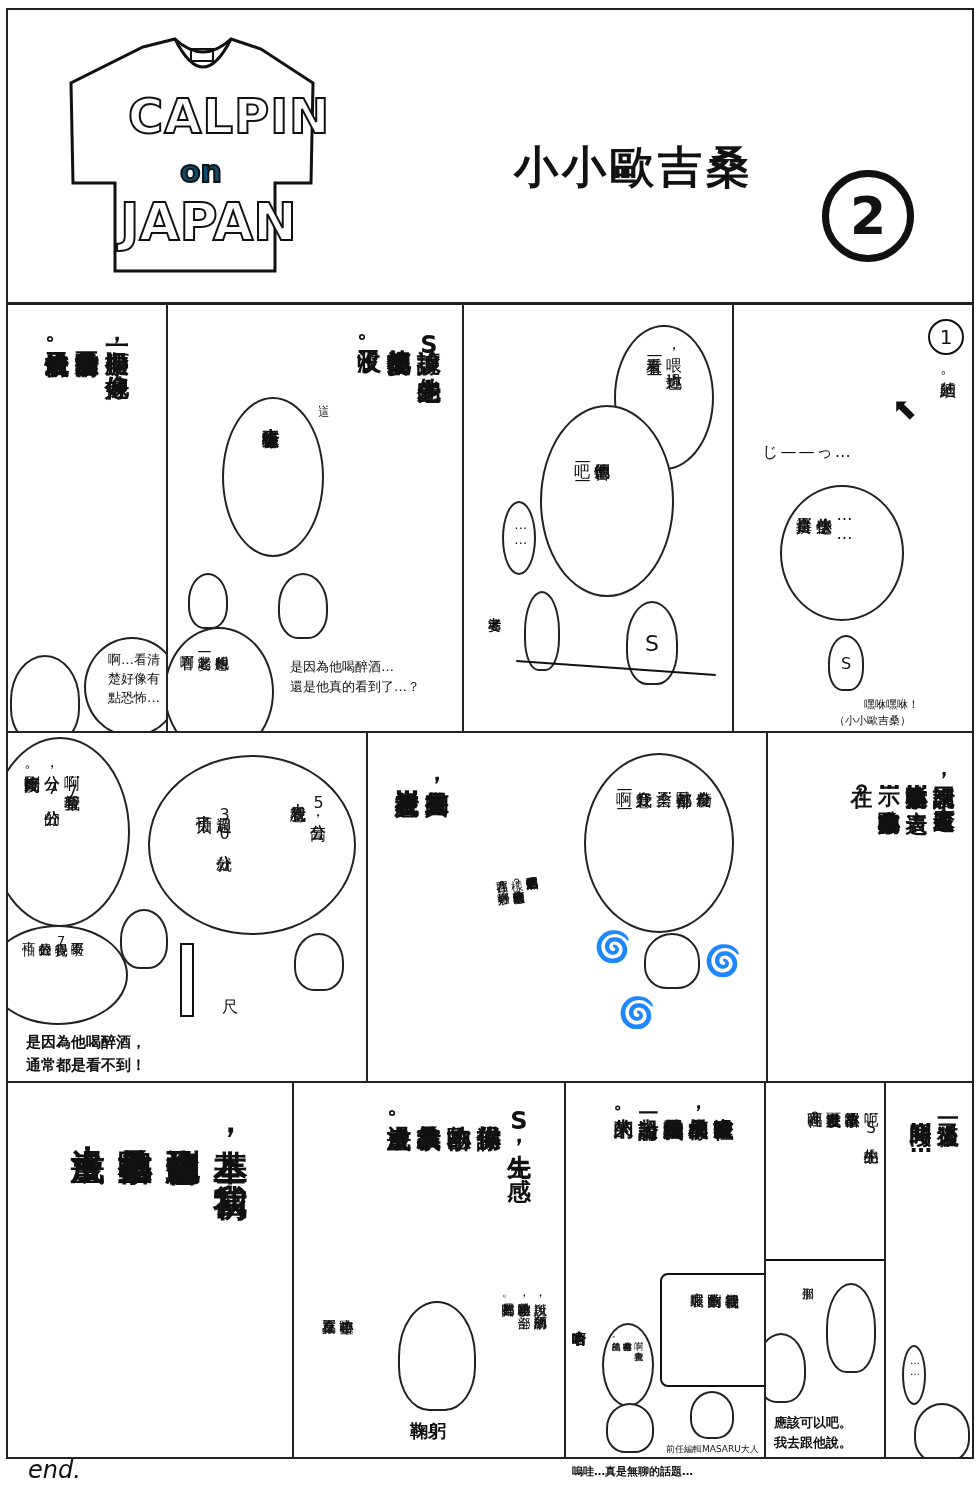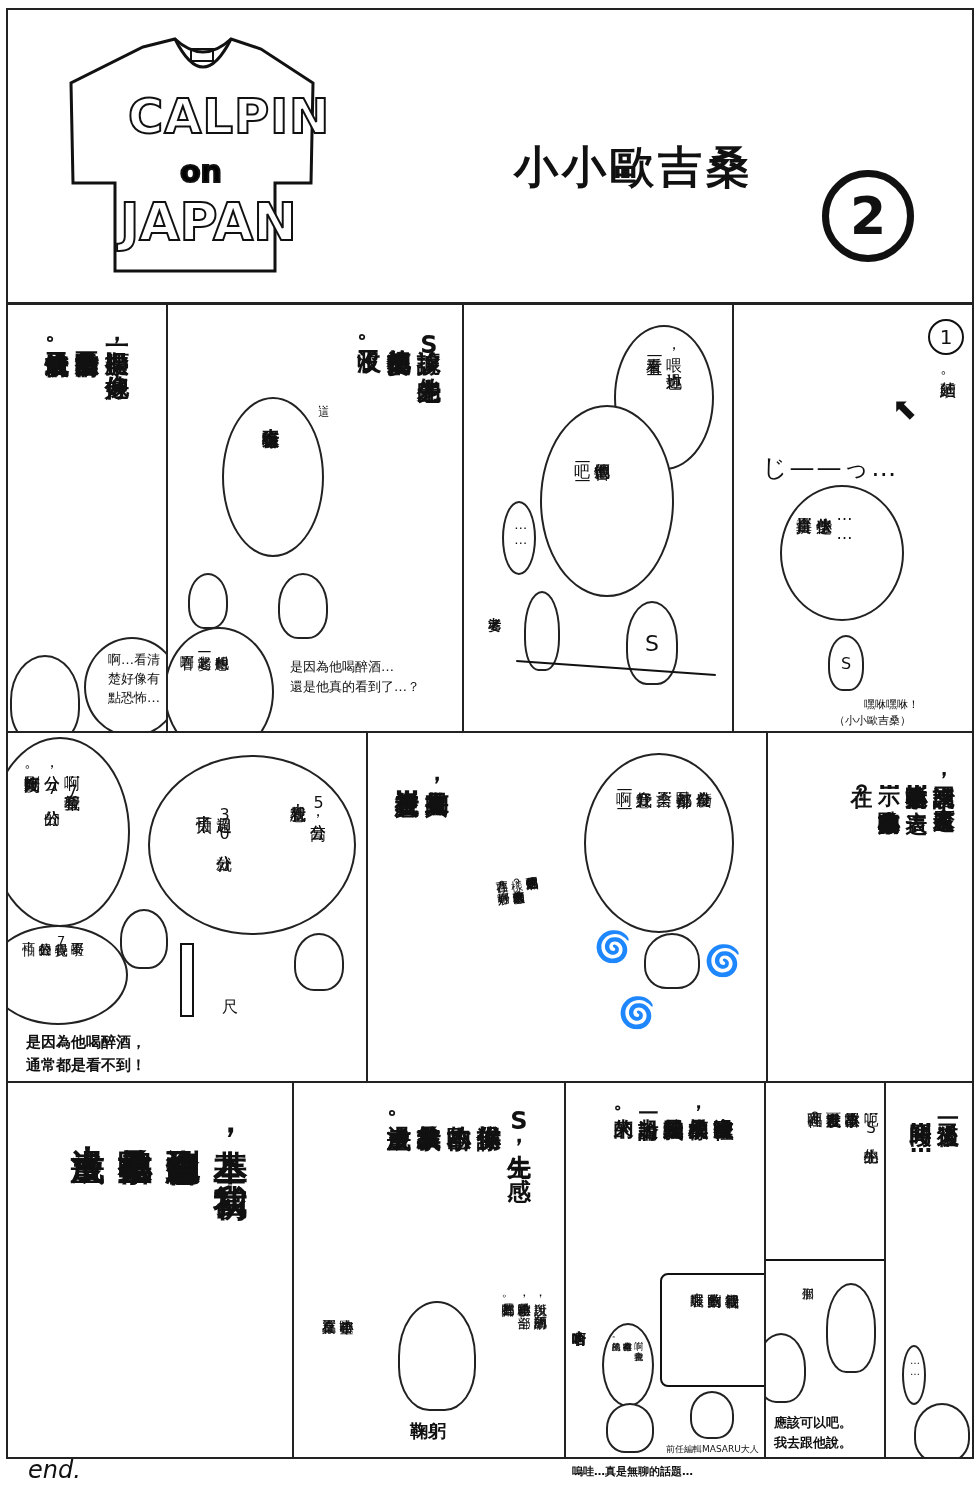--- a/index.html
+++ b/index.html
@@ -16,21 +16,21 @@
 <body>
 
 <div class="panel" style="left:6px;top:8px;width:968px;height:296px;">
 
   <svg style="position:absolute;left:55px;top:25px;" width="300" height="240" viewBox="0 0 300 240">
     <path d="M80 12 L112 4 Q140 30 168 4 L198 14 L250 48 L248 148 L212 148 L212 236 L52 236 L52 148 L10 148 L8 48 Z" fill="#fff" stroke="#111" stroke-width="3"></path>
     <path d="M112 4 Q140 60 168 4" fill="none" stroke="#111" stroke-width="3"></path>
     <rect x="128" y="14" width="22" height="12" fill="none" stroke="#111" stroke-width="2"></rect>
   </svg>
   <div class="h" style="left:120px;top:78px;font-size:48px;font-weight:bold;color:#fff;-webkit-text-stroke:2px #111;letter-spacing:1px;">CALPIN</div>
-  <div class="h" style="left:172px;top:144px;font-size:30px;font-weight:bold;color:#000000;-webkit-text-stroke:2px #111;">on</div>
+  <div class="h" style="left:172px;top:144px;font-size:30px;font-weight:bold;color:#0c4a6e;-webkit-text-stroke:2px #111;">on</div>
   <div class="h bold" style="left:506px;top:128px;font-size:44px;letter-spacing:4px;">小小歐吉桑</div>
 
   <div class="h" style="left:112px;top:182px;font-size:52px;font-weight:bold;color:#fff;-webkit-text-stroke:2px #111;">JAPAN</div>
   <div style="position:absolute;left:814px;top:160px;width:92px;height:92px;border:7px solid #111;border-radius:50%;box-sizing:border-box;display:flex;align-items:center;justify-content:center;">
     <span style="font-size:52px;font-weight:bold;">2</span>
   </div>
 </div>
 
 <div class="panel" style="left:6px;top:303px;width:162px;height:430px;">
   <div class="vt bold" style="right:34px;top:28px;font-size:24px;">
@@ -79,21 +79,21 @@
   </div>
   <div style="position:absolute;left:52px;top:362px;width:200px;height:2px;background:#111;transform:rotate(4deg);"></div>
 </div>
 
 <div class="panel" style="left:732px;top:303px;width:242px;height:430px;">
   <div style="position:absolute;left:194px;top:14px;width:32px;height:32px;border:2px solid #111;border-radius:50%;display:flex;align-items:center;justify-content:center;font-size:20px;">
     <span>1</span>
   </div>
   <div class="vt" style="left:204px;top:64px;font-size:16px;">的延續。</div>
   <div style="position:absolute;left:158px;top:86px;font-size:30px;">⬉</div>
-  <div class="h" style="left:28px;top:146px;font-size:25px;letter-spacing:2px;">じ——っ…</div>
+  <div class="h" style="left:28px;top:137px;font-size:16px;letter-spacing:2px;">じ——っ…</div>
   <div class="bubble" style="left:46px;top:180px;width:124px;height:136px;"></div>
   <div class="vt" style="left:60px;top:200px;font-size:16px;">
     <span>……</span><br><span>這些小傢伙</span><br><span>真是拚命…</span>
   </div>
   <div class="head" style="left:94px;top:330px;width:36px;height:56px;display:flex;align-items:center;justify-content:center;">
     <span style="font-size:16px;">S</span>
   </div>
   <div class="h" style="left:94px;top:392px;font-size:11px;padding-left:36px;">嘿咻嘿咻！</div>
   <div class="h" style="left:100px;top:408px;font-size:11px;">（小小歐吉桑）</div>
 </div>

